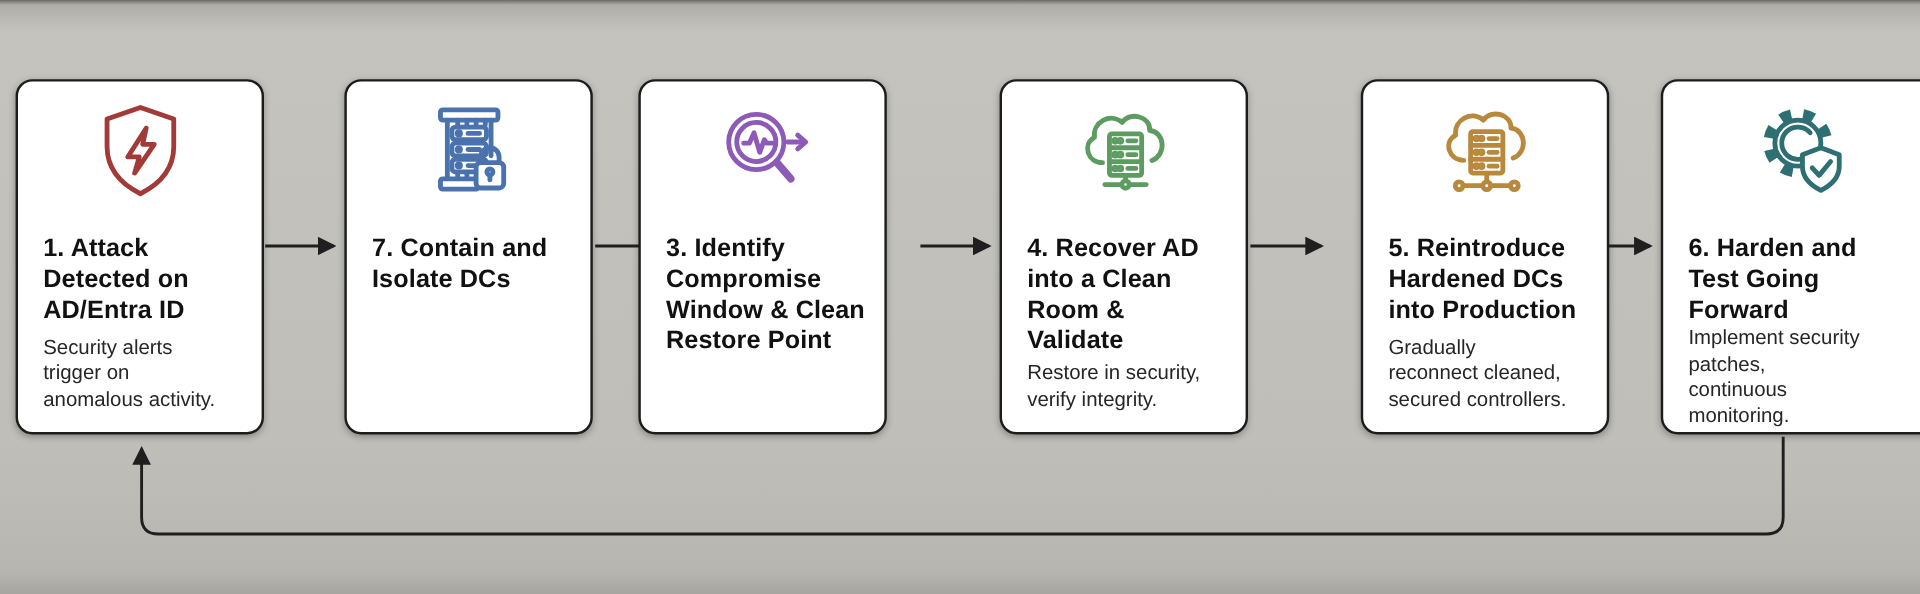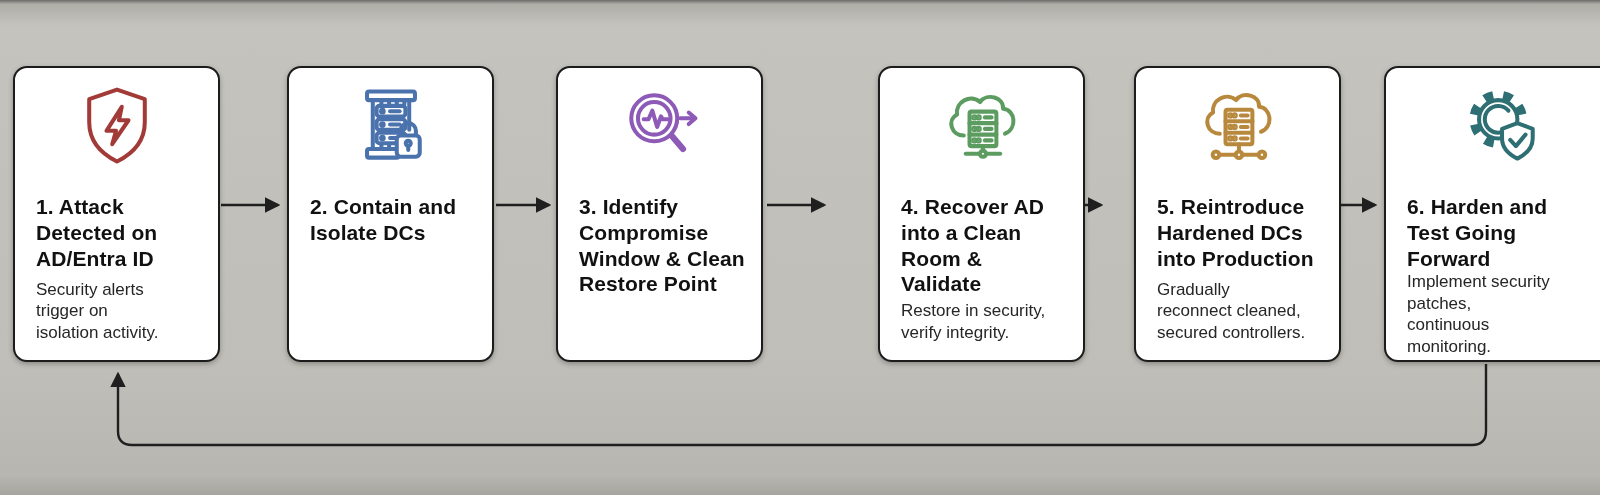--- a/index.html
+++ b/index.html
@@ -89,21 +89,21 @@
       <svg viewBox="0 0 96 96" fill="none" stroke="#a23b37" stroke-width="4.2" stroke-linecap="round" stroke-linejoin="round">
         <path d="M48 10 L77 20 V44 C77 64 64 77 48 85 C32 77 19 64 19 44 V20 Z"></path>
         <path d="M53 28 L37 53 H47 L43 67 L60 42 H50 Z"></path>
       </svg>
     </div>
     <h3 class="card-title">1. Attack
 Detected on
 AD/Entra ID</h3>
     <p class="card-desc">Security alerts
 trigger on
-isolation activity.</p>
+anomalous activity.</p>
   </div>
 
   <div class="card" style="left:287px">
     <div class="icon-wrap">
       <svg viewBox="0 0 96 96" fill="none" stroke="#4a72ad" stroke-width="4.2" stroke-linecap="round" stroke-linejoin="round">
         <rect x="23" y="12" width="50" height="9" rx="2"></rect>
         <rect x="23" y="72" width="33" height="9" rx="2"></rect>
         <line x1="29" y1="21" x2="29" y2="72"></line>
         <line x1="67" y1="21" x2="67" y2="52"></line>
         <line x1="38" y1="21" x2="38" y2="25"></line>
@@ -120,42 +120,42 @@
           <line x1="47" y1="46.5" x2="57" y2="46.5"></line>
         <rect x="33" y="55" width="30" height="11" rx="3"></rect>
         <circle cx="39" cy="60.5" r="1.4" fill="#4a72ad"></circle>
           <line x1="47" y1="60.5" x2="57" y2="60.5"></line>
         <path d="M58 58 v-5 a8 8 0 0 1 16 0 v5"></path>
         <rect x="54" y="58" width="24" height="22" rx="4" fill="#ffffff"></rect>
         <circle cx="66" cy="66" r="2.6"></circle>
         <line x1="66" y1="69" x2="66" y2="73"></line>
       </svg>
     </div>
-    <h3 class="card-title">2. Contain and
+    <h3 class="card-title">7. Contain and
 Isolate DCs</h3>
   </div>
 
-  <div class="card" style="left:556px">
+  <div class="card" style="left:532px">
     <div class="icon-wrap">
       <svg viewBox="0 0 96 96" fill="none" stroke="#8d5ab7" stroke-width="4.2" stroke-linecap="round" stroke-linejoin="round">
         <circle cx="42" cy="40" r="24"></circle>
         <circle cx="42" cy="40" r="17"></circle>
         <path d="M31 41 h5 l4 -9 5 17 4 -11 2 3 h5"></path>
         <path d="M60 58 L72 72" stroke-width="6.5"></path>
         <path d="M69 40 h14"></path>
         <path d="M78 34 l7 6 -7 6"></path>
       </svg>
     </div>
     <h3 class="card-title">3. Identify
 Compromise
 Window &amp; Clean
 Restore Point</h3>
   </div>
 
-  <div class="card" style="left:878px">
+  <div class="card" style="left:833px">
     <div class="icon-wrap">
       <svg viewBox="0 0 96 96" fill="none" stroke="#5c9c60" stroke-width="4.2" stroke-linecap="round" stroke-linejoin="round">
         <path d="M29 58 C16 58 11 42 22 36 C20 23 36 14 46 23 C53 13 71 18 70 30 C83 31 85 51 72 56"></path>
         <rect x="35" y="33" width="28" height="36" rx="2" fill="#ffffff"></rect>
         <line x1="35" y1="45" x2="63" y2="45"></line>
         <line x1="35" y1="57" x2="63" y2="57"></line>
         <circle cx="40" cy="39" r="1.2" fill="#5c9c60"></circle>
           <circle cx="44.5" cy="39" r="1.2" fill="#5c9c60"></circle>
           <line x1="51" y1="39" x2="58" y2="39"></line>
         <circle cx="40" cy="51" r="1.2" fill="#5c9c60"></circle>

